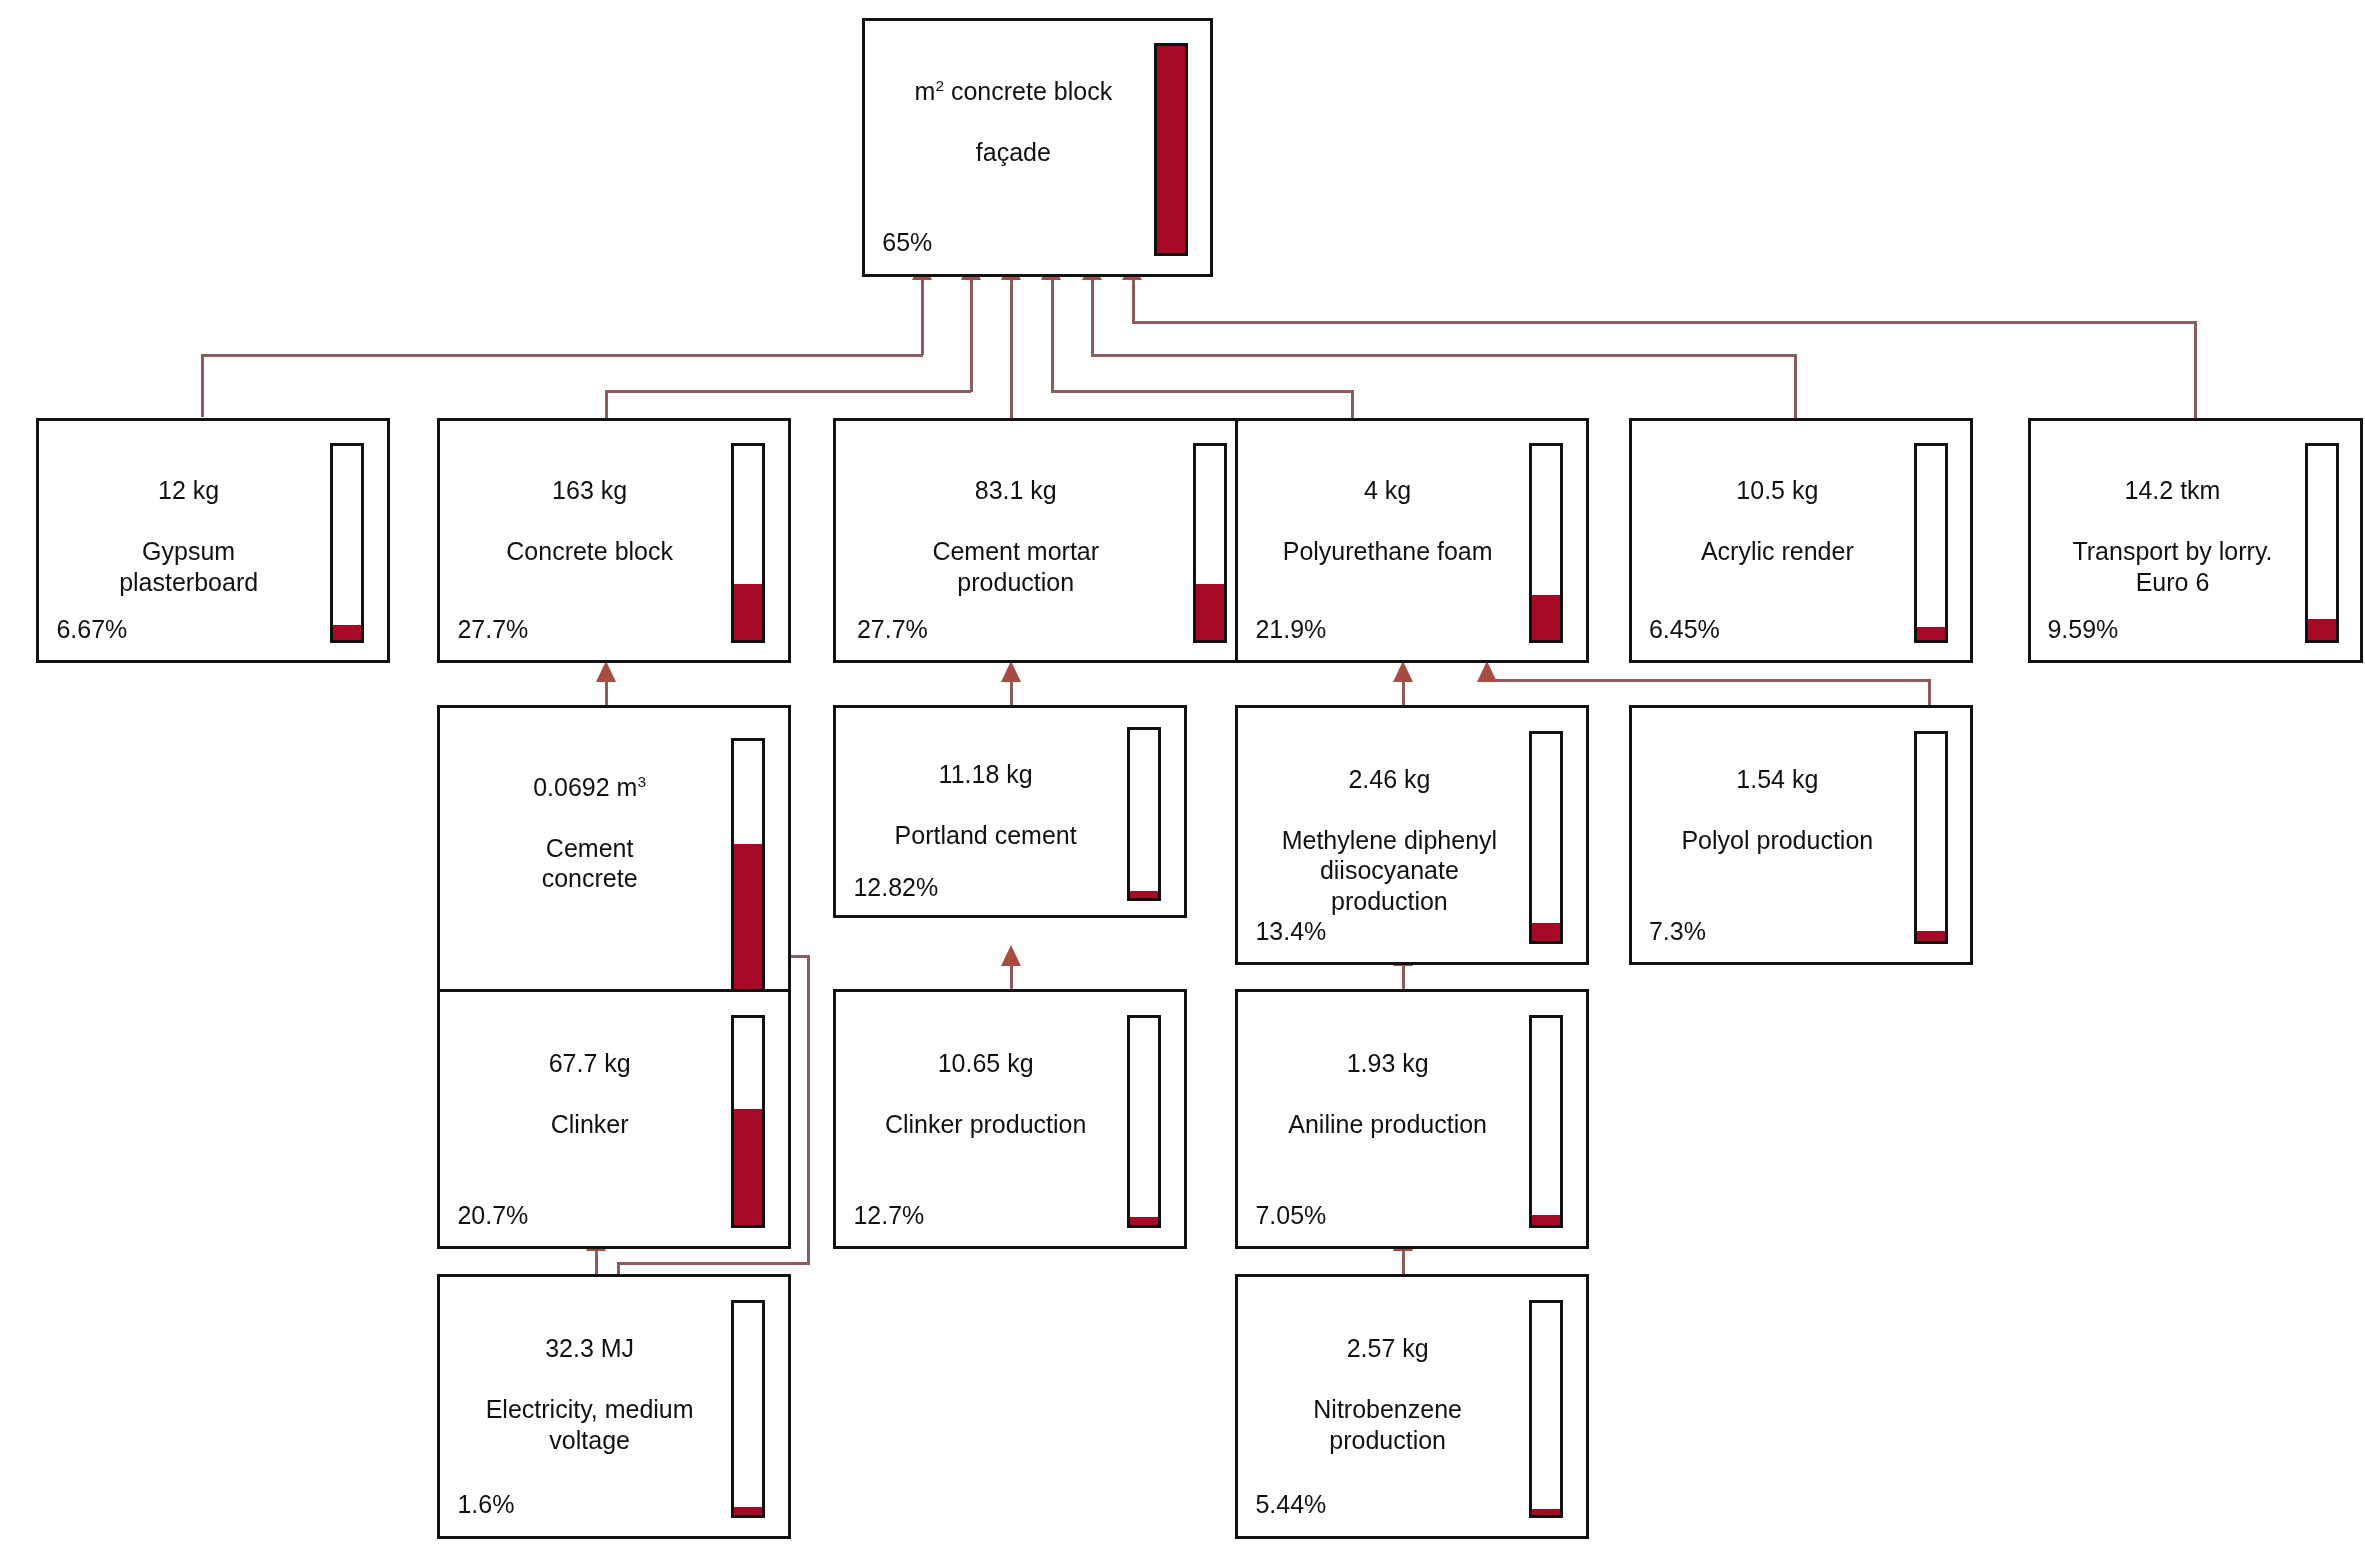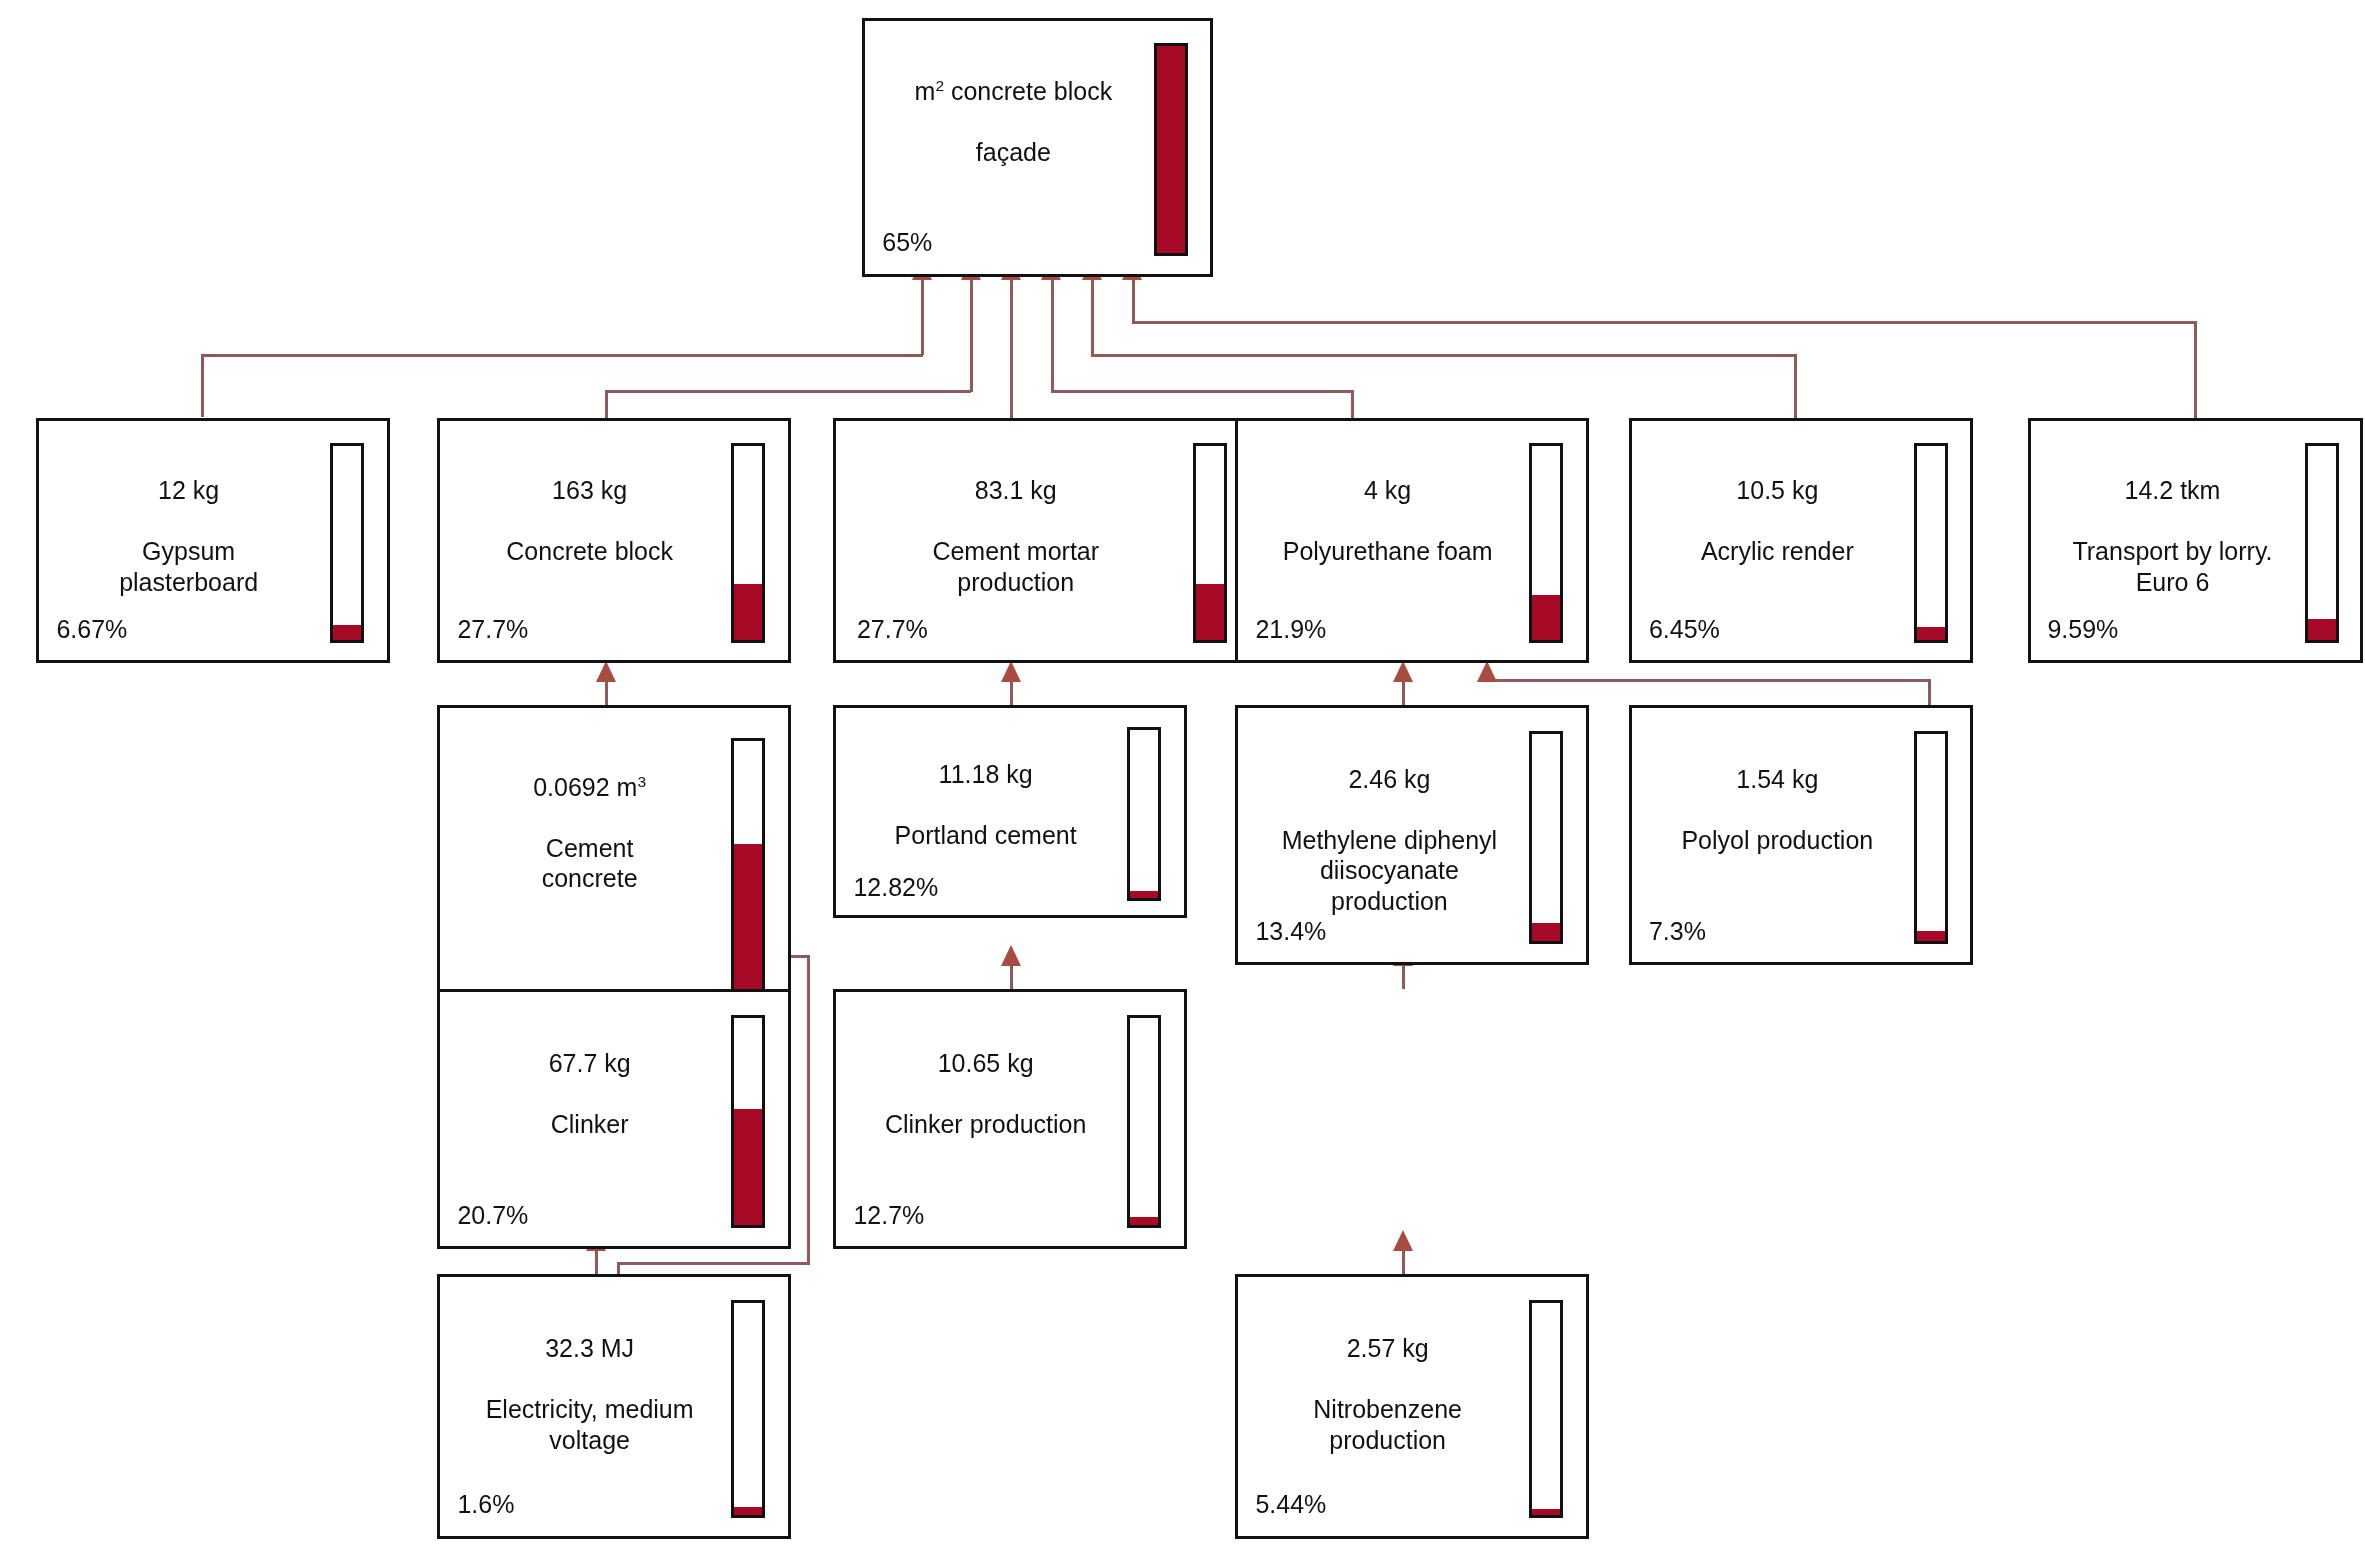--- a/index.html
+++ b/index.html
@@ -297,20 +297,30 @@
     <div class="label">
       <span class="amount">10.65 kg</span>
       <span class="name">Clinker production</span>
     </div>
     <div class="pct">12.7%</div>
     <div class="therm">
       <div class="fill" style="height:4%;"></div>
     </div>
   </div>
 
+  <div class="node" style="left:1223px; top:989px; width:354px; height:260px;">
+    <div class="label">
+      <span class="amount">1.93 kg</span>
+      <span class="name">Aniline production</span>
+    </div>
+    <div class="pct">7.05%</div>
+    <div class="therm">
+      <div class="fill" style="height:5%;"></div>
+    </div>
+  </div>
 
   <div class="node" style="left:425px; top:1274px; width:354px; height:265px;">
     <div class="label">
       <span class="amount">32.3 MJ</span>
       <span class="name">Electricity, medium
 voltage</span>
     </div>
     <div class="pct">1.6%</div>
     <div class="therm">
       <div class="fill" style="height:3.5%;"></div>

